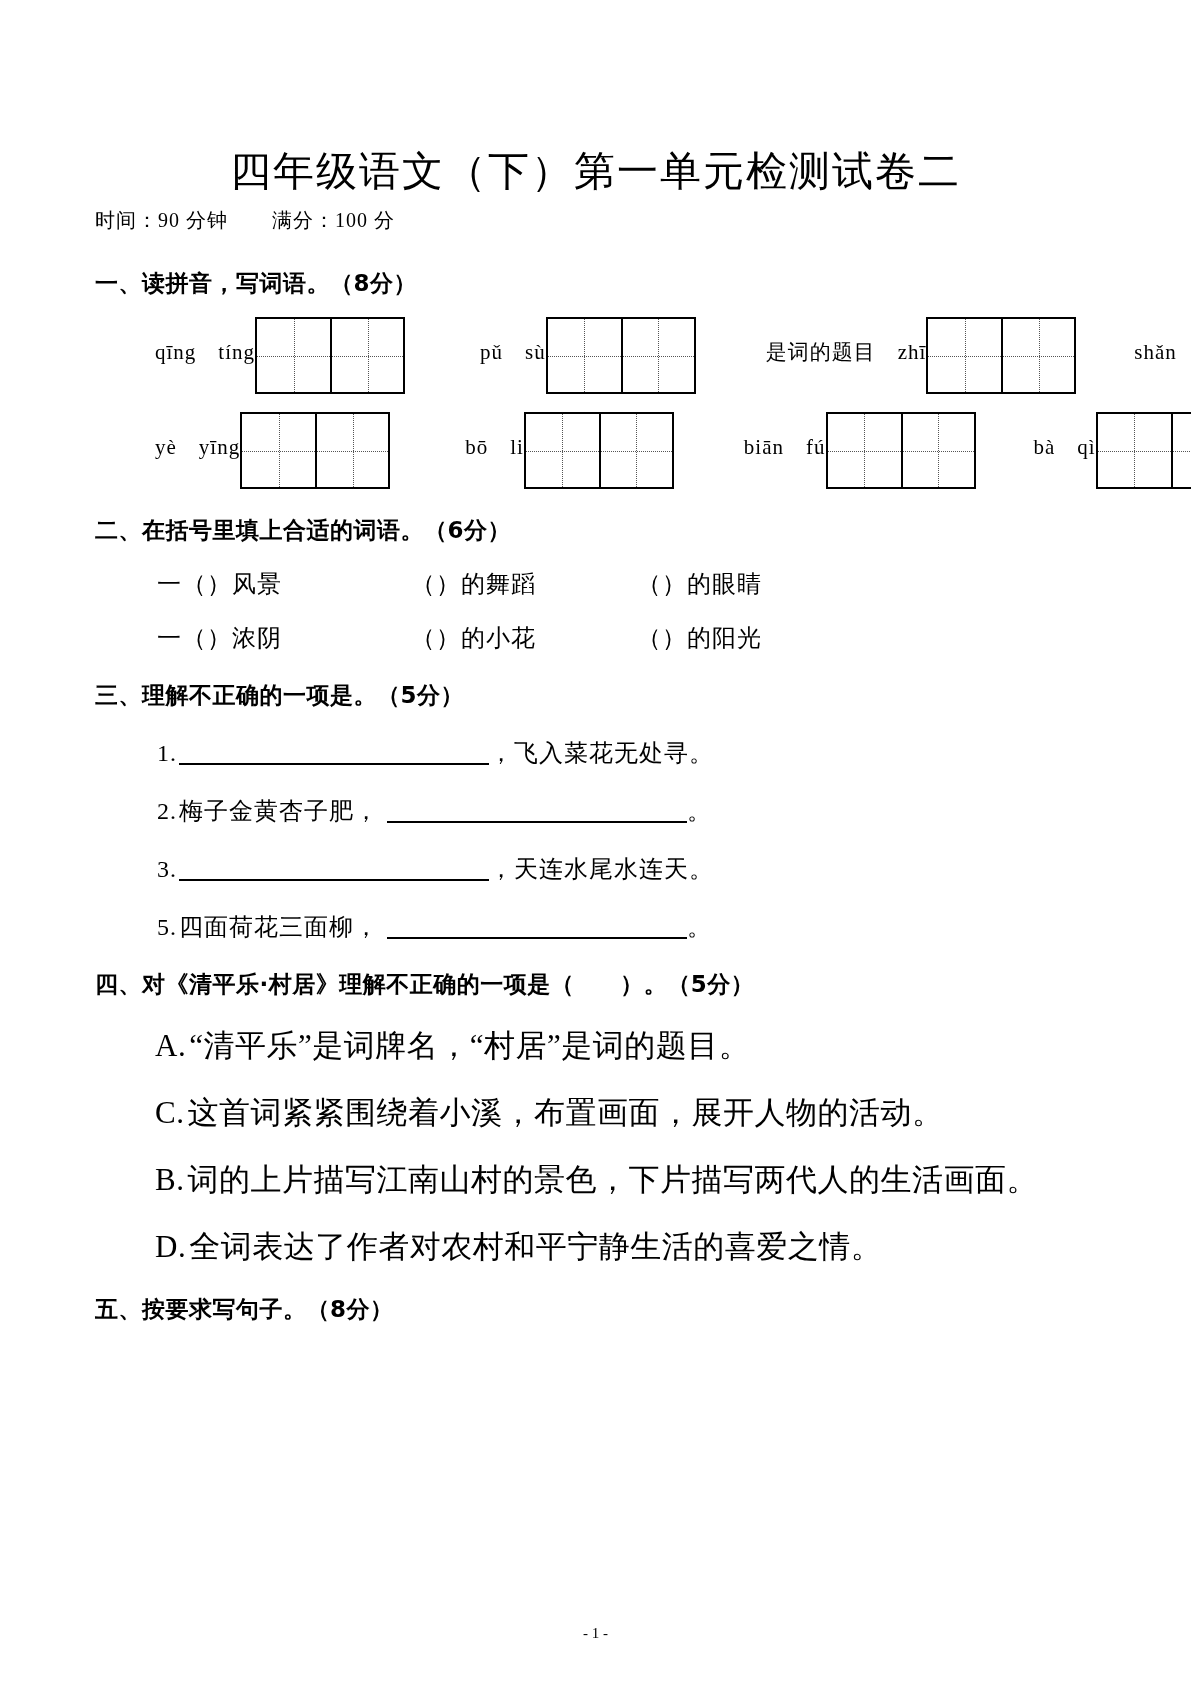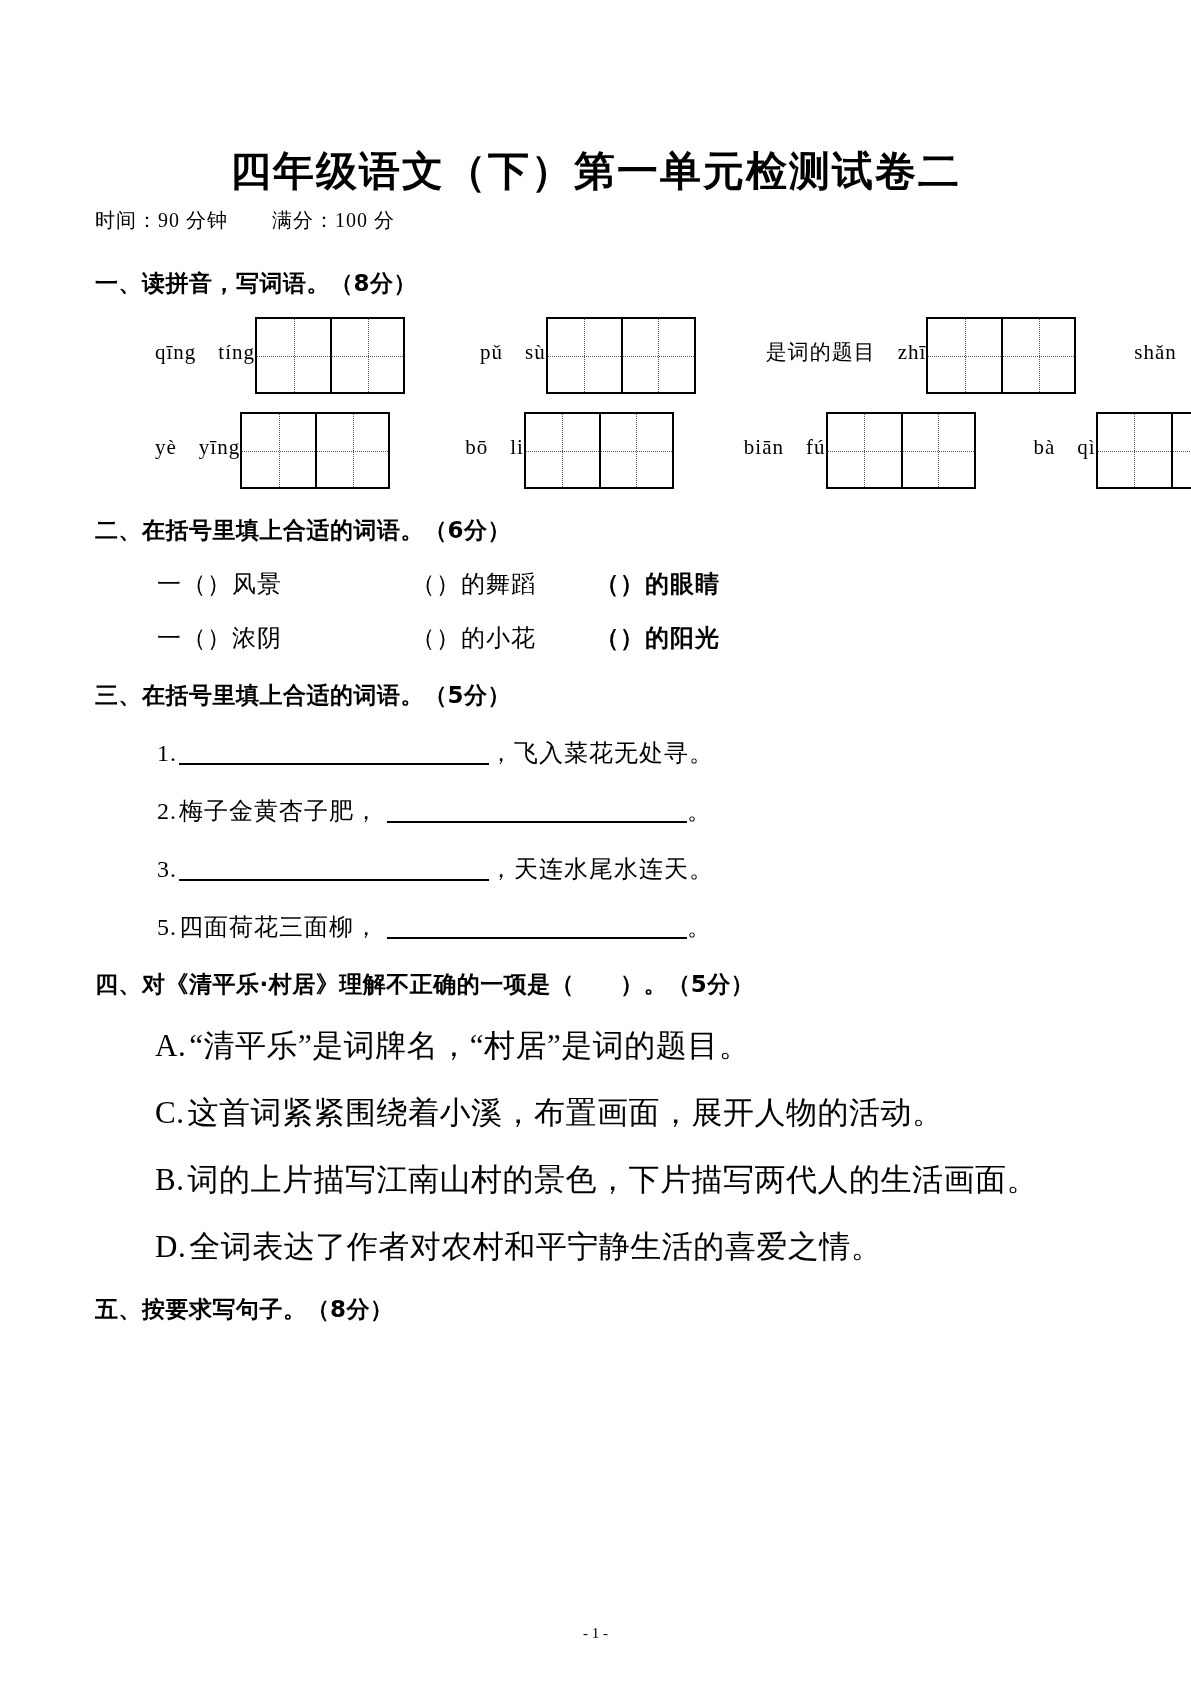--- a/index.html
+++ b/index.html
@@ -20,21 +20,21 @@
     width: 1191px;
     height: 1684px;
     box-sizing: border-box;
     padding: 0 95px;
   }
 
   
   .title {
     text-align: center;
     font-family: "DejaVu Serif", serif;
-    font-weight: bold;
+    font-weight: normal;
     font-size: 41px;
     letter-spacing: 2px;
     padding-top: 148px;
     line-height: 1.15;
     white-space: nowrap;
   }
   .subtitle {
     font-size: 20px;
     margin-top: 12px;
     letter-spacing: 1px;
@@ -109,21 +109,21 @@
   
   .q-line {
     font-size: 24px;
     margin-top: 22px;
     margin-left: 62px;
     white-space: nowrap;
     letter-spacing: 1px;
   }
   .q-line .seg { display: inline-block; }
   .q-line .seg2 { margin-left: 122px; }
-  .q-line .seg3 { margin-left: 52px; font-weight: bold; }
+  .q-line .seg3 { margin-left: 94px; }
 
   
   .poem-line {
     font-size: 24px;
     margin-top: 26px;
     margin-left: 62px;
     white-space: nowrap;
     letter-spacing: 1px;
   }
   .poem-line .num {
@@ -244,21 +244,21 @@
     <span class="seg seg2"><span>（</span><span class="inner-wide"></span><span>）的舞蹈</span></span>
     <span class="seg seg3"><span>（</span><span class="inner-wide"></span><span>）的眼睛</span></span>
   </div>
 
   <div class="q-line">
     <span class="seg"><span>一（</span><span class="inner"></span><span>）浓阴</span></span>
     <span class="seg seg2"><span>（</span><span class="inner-wide"></span><span>）的小花</span></span>
     <span class="seg seg3"><span>（</span><span class="inner-wide"></span><span>）的阳光</span></span>
   </div>
 
-  <div class="sec-head">三、在括号里填上合适的词语。（5分）</div>
+  <div class="sec-head">三、理解不正确的一项是。（5分）</div>
 
   <div class="poem-line">
     <span class="num">1.</span><span class="blank blank-a"></span><span>，飞入菜花无处寻。</span>
   </div>
 
   <div class="poem-line">
     <span class="num">2.</span><span>梅子金黄杏子肥，</span><span class="blank blank-b"></span><span>。</span>
   </div>
 
   <div class="poem-line">

